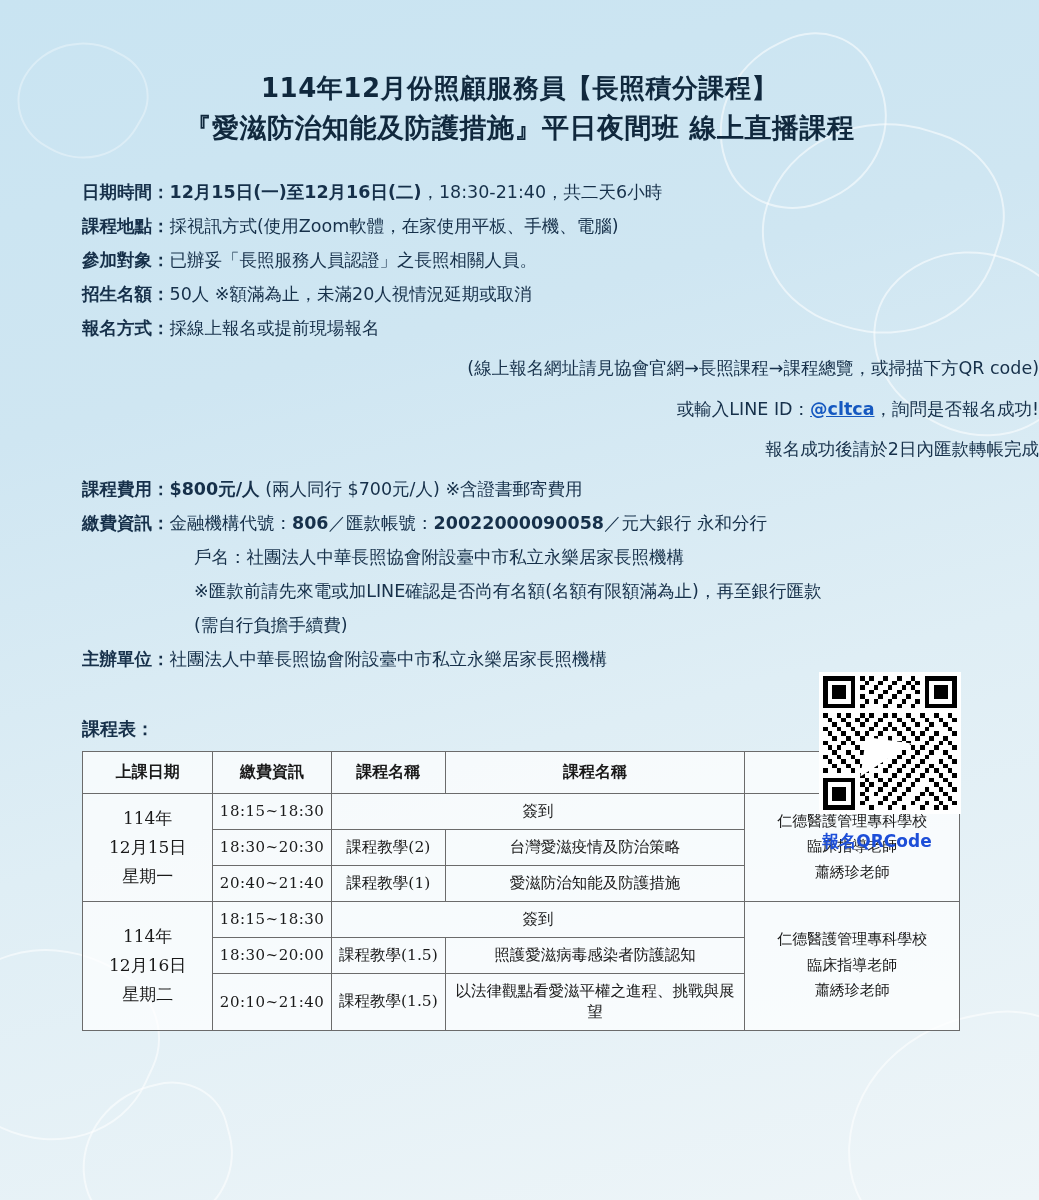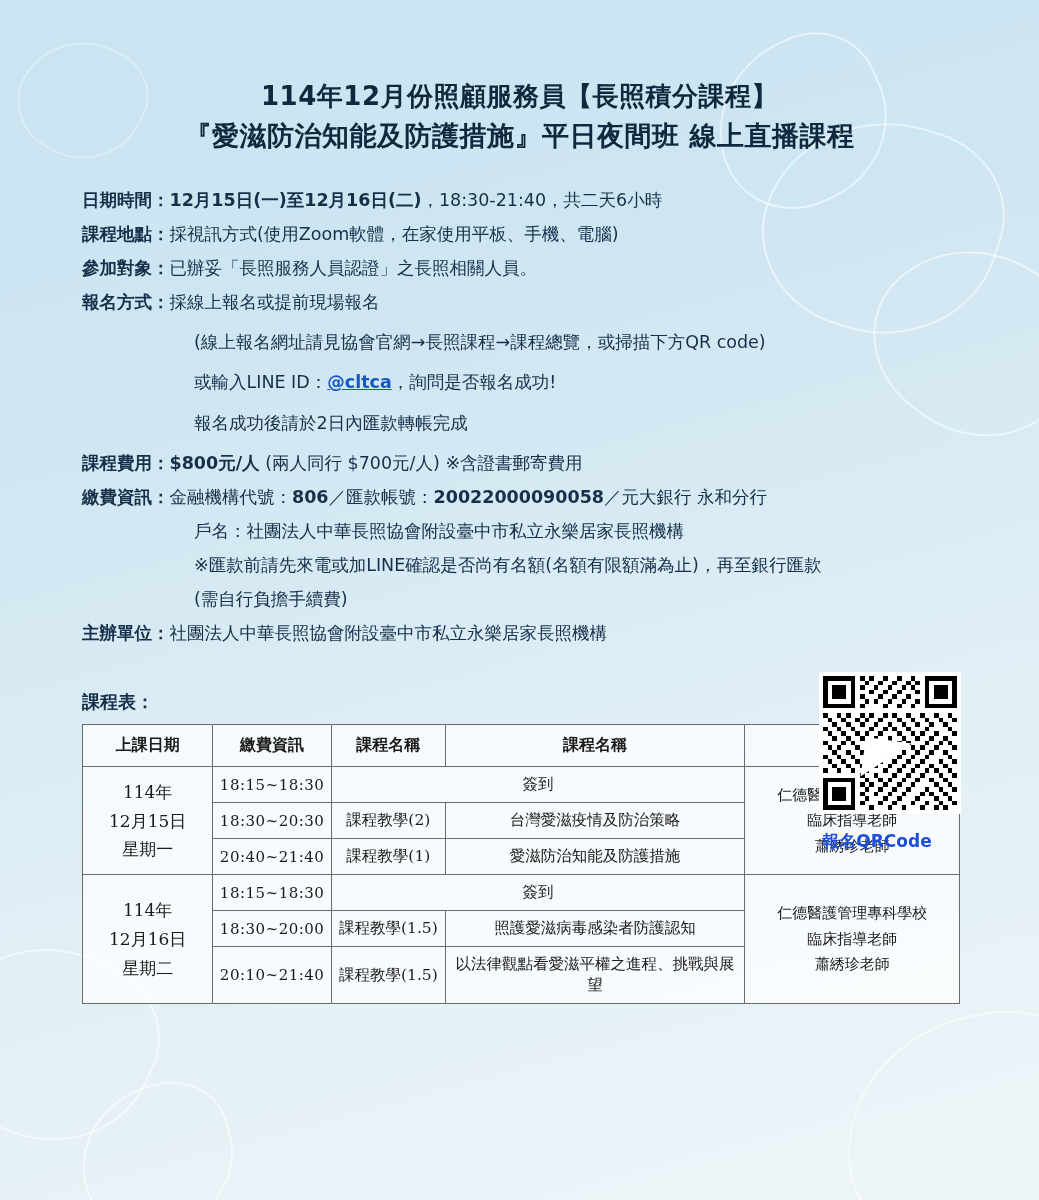--- a/index.html
+++ b/index.html
@@ -14,33 +14,33 @@
   
   .flower{position:absolute;border:2px solid rgba(255,255,255,.55);border-radius:60% 40% 55% 45%;pointer-events:none;}
   .f1{width:230px;height:210px;right:40px;top:120px;transform:rotate(18deg);}
   .f2{width:170px;height:160px;right:150px;top:40px;transform:rotate(-25deg);}
   .f3{width:200px;height:180px;right:-40px;top:250px;transform:rotate(40deg);}
   .f4{width:210px;height:190px;left:-60px;bottom:60px;transform:rotate(25deg);}
   .f5{width:150px;height:140px;left:80px;bottom:-30px;transform:rotate(-15deg);}
   .f6{width:260px;height:230px;right:-70px;bottom:-50px;transform:rotate(-10deg);}
   .f7{width:120px;height:115px;left:20px;top:40px;transform:rotate(30deg);opacity:.6;}
 
-  .page{position:relative;z-index:2;padding:16px 0 0 0;border-radius:13px;}
+  .page{position:relative;z-index:2;padding:8px 0 0 0;border-radius:13px;}
 
   h1.title{
     text-align:center;font-size:26px;font-weight:bold;margin:0;padding-top:62px;letter-spacing:.5px;
     line-height:1.45;color:#10283d;
   }
   h1.title .line2{display:block;font-size:27px;}
 
   .info{margin:28px 0 0 82px;font-size:17.5px;line-height:1.95;}
   .row{white-space:nowrap;}
   .lbl{font-weight:bold;}
   .b{font-weight:bold;}
-  .indent{margin-left:112px;}
+  .indent{margin-left:112px;text-align:right;}
   .link{color:#1558c0;font-weight:bold;text-decoration:underline;}
   .sub{margin-top:6px;margin-bottom:6px;}
   .indent2{margin-left:112px;}
 
   .tablelabel{margin:40px 0 10px 82px;font-size:18px;font-weight:bold;}
 
   .qrwrap{position:absolute;right:62px;top:672px;width:200px;text-align:center;}
   .qrbox{width:142px;height:142px;margin-left:42px;background:#fff;padding:4px;box-sizing:border-box;}
   .qrcap{font-size:17px;font-weight:bold;margin-top:16px;color:#1d4ed8;}
   .qrpointer{position:absolute;left:86px;top:68px;width:0;height:0;
@@ -80,20 +80,23 @@
     </div>
 
     <div class="row">
       <span class="lbl">課程地點：</span><span>採視訊方式(使用Zoom軟體，在家使用平板、手機、電腦)</span>
     </div>
 
     <div class="row">
       <span class="lbl">參加對象：</span><span>已辦妥「長照服務人員認證」之長照相關人員。</span>
     </div>
 
+    <div class="row">
+      <span class="lbl">招生名額：</span><span>50人 ※額滿為止，未滿20人視情況延期或取消</span>
+    </div>
 
     <div class="row">
       <span class="lbl">報名方式：</span><span>採線上報名或提前現場報名</span>
     </div>
 
     <div class="indent sub">(線上報名網址請見協會官網→長照課程→課程總覽，或掃描下方QR code)</div>
     <div class="indent sub">
       <span>或輸入LINE ID：</span><a class="link" href="#">@cltca</a><span>，詢問是否報名成功!</span>
     </div>
     <div class="indent sub">報名成功後請於2日內匯款轉帳完成</div>

